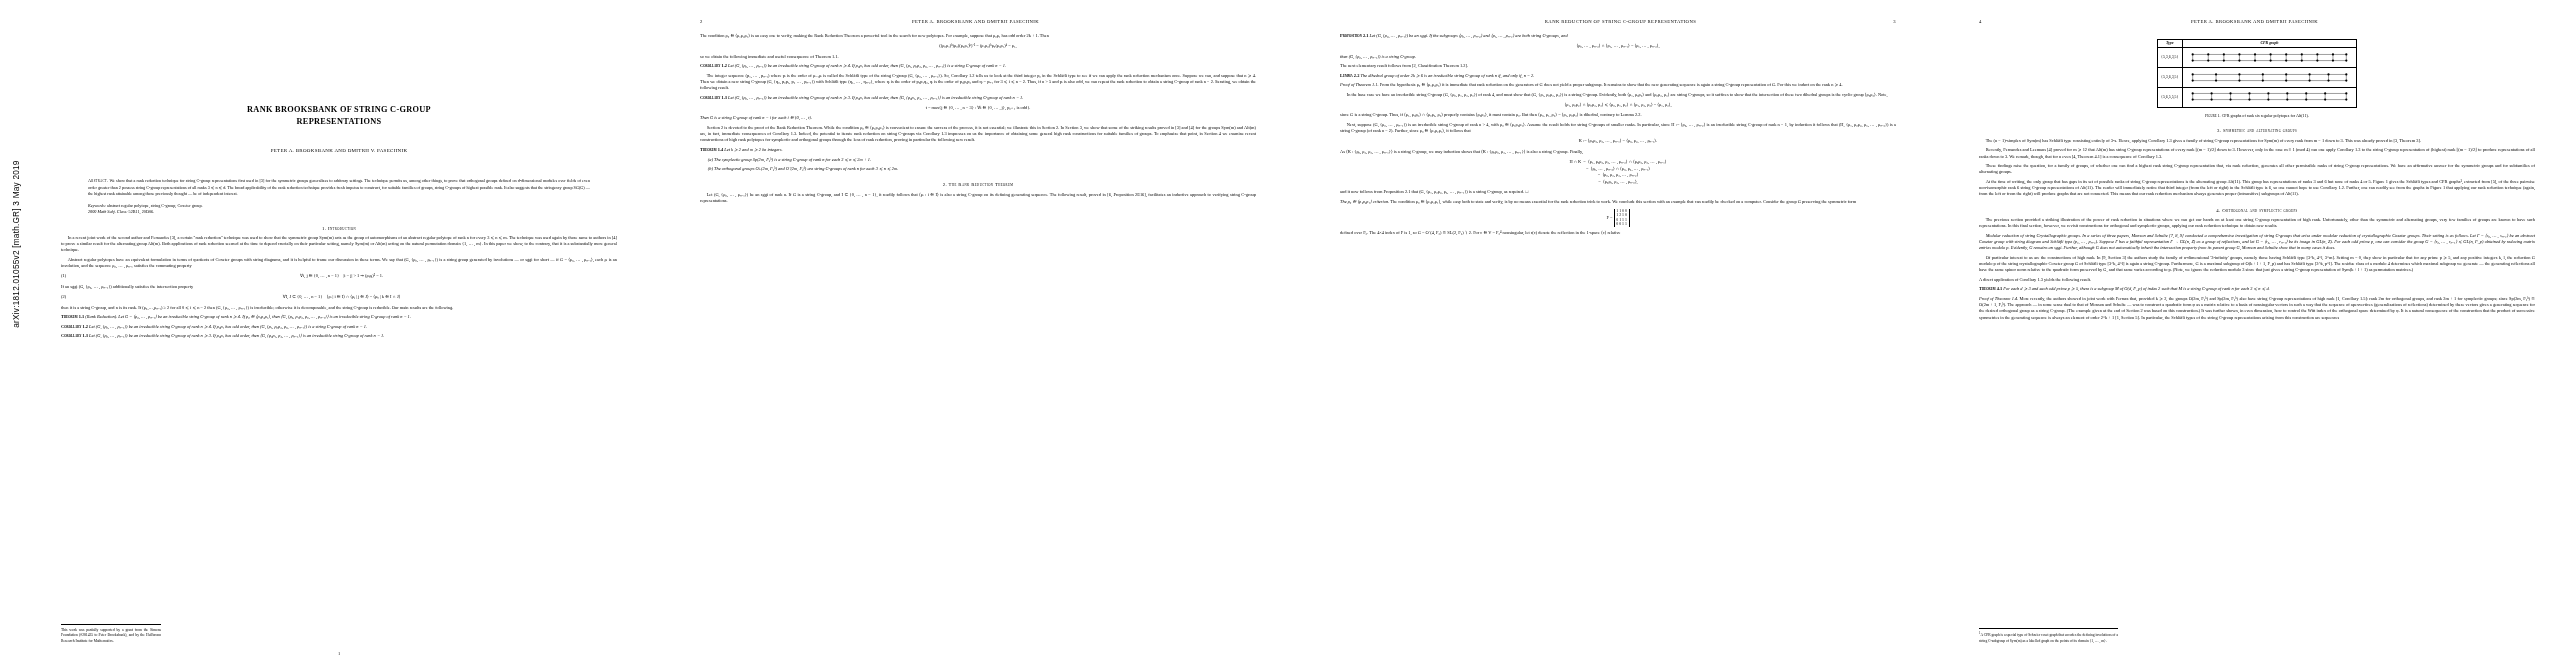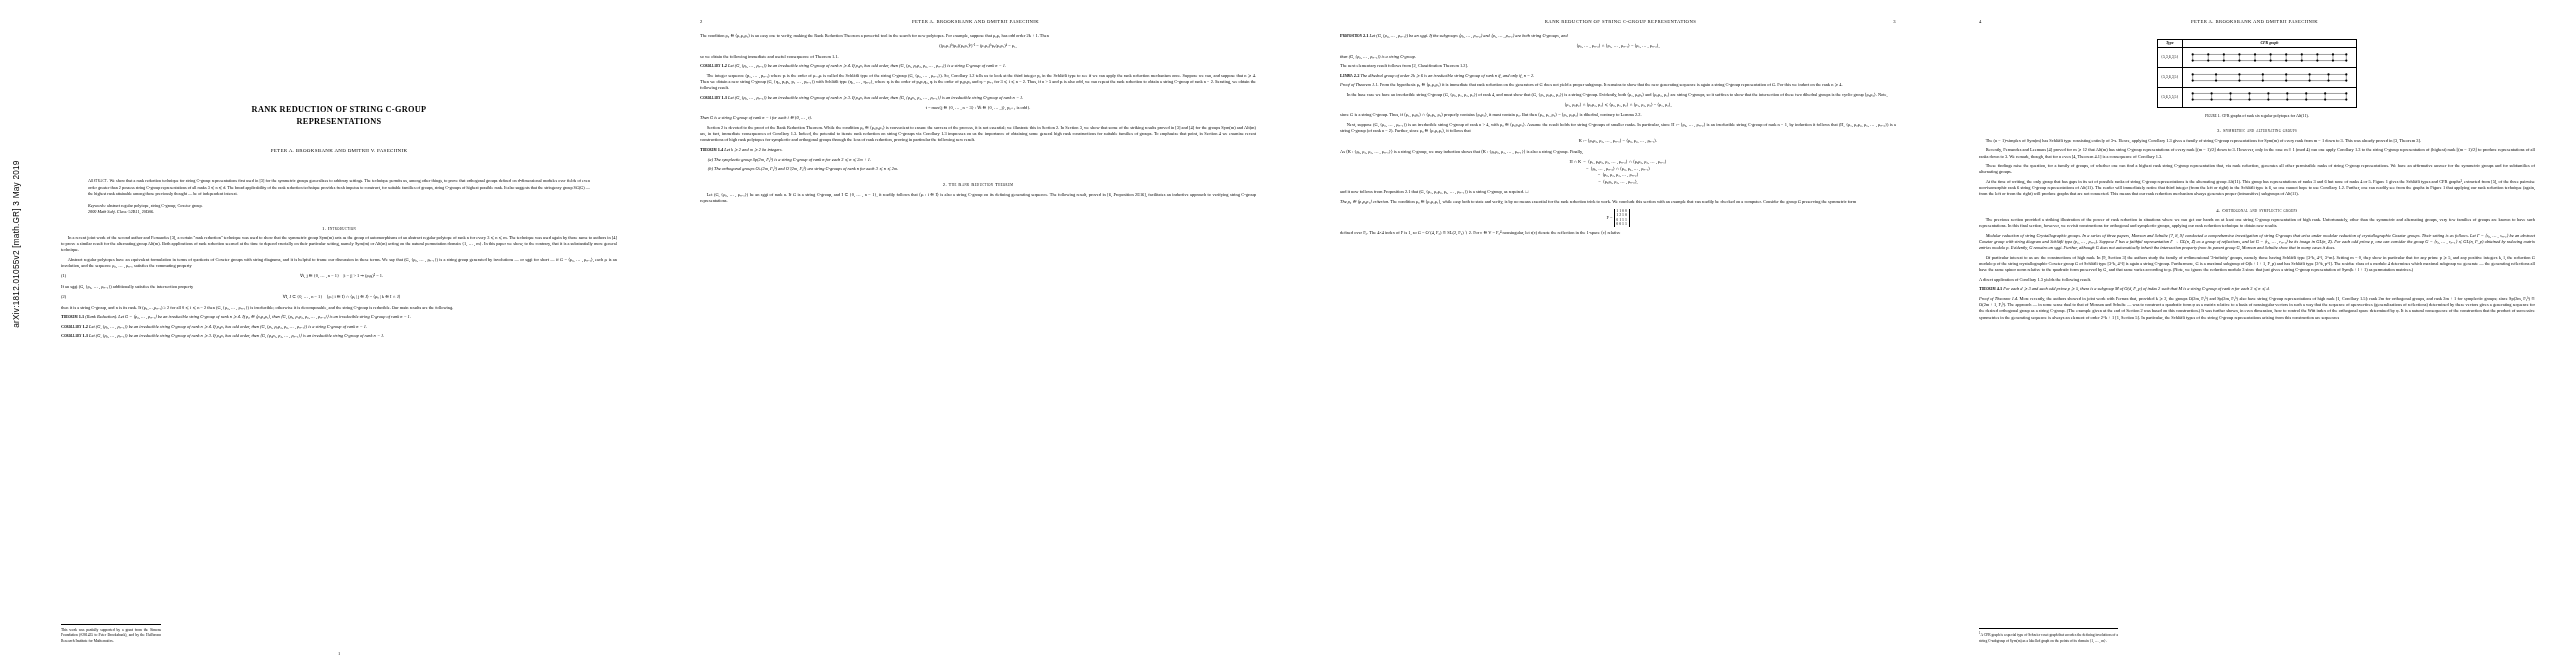--- a/index.html
+++ b/index.html
@@ -88,21 +88,21 @@
 </head>
 <body>
 
 <div class="sheet">
 
   <div class="arxiv-stamp">arXiv:1812.01055v2  [math.GR]  3 May 2019</div>
 
   <div class="page p1">
     <div class="inner">
       <div class="title">
-        <span>RANK REDUCTION OF STRING C-GROUP</span><br>
+        <span>RANK BROOKSBANK OF STRING C-GROUP</span><br>
         <span>REPRESENTATIONS</span>
       </div>
       <div class="authors">PETER A. BROOKSBANK AND DMITRII V. PASECHNIK</div>
 
       <div class="abstract">
         <span class="abshead">Abstract.</span>
         <span>We show that a rank reduction technique for string C-group representations first used in [3] for the symmetric groups generalizes to arbitrary settings. The technique permits us, among other things, to prove that orthogonal groups defined on d-dimensional modules over fields of even order greater than 2 possess string C-group representations of all ranks 3 ⩽ n ⩽ d. The broad applicability of the rank reduction technique provides fresh impetus to construct, for suitable families of groups, string C-groups of highest possible rank. It also suggests that the stringency group SG(G) — the highest rank attainable among those previously thought — be of independent interest.</span>
       </div>
       <div class="kw">
         <span class="it">Keywords:</span>

